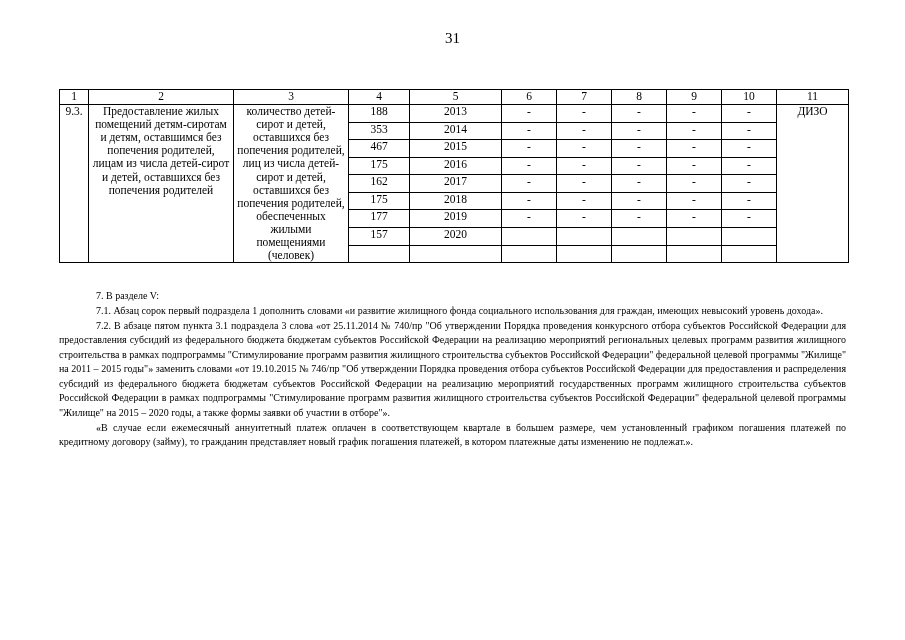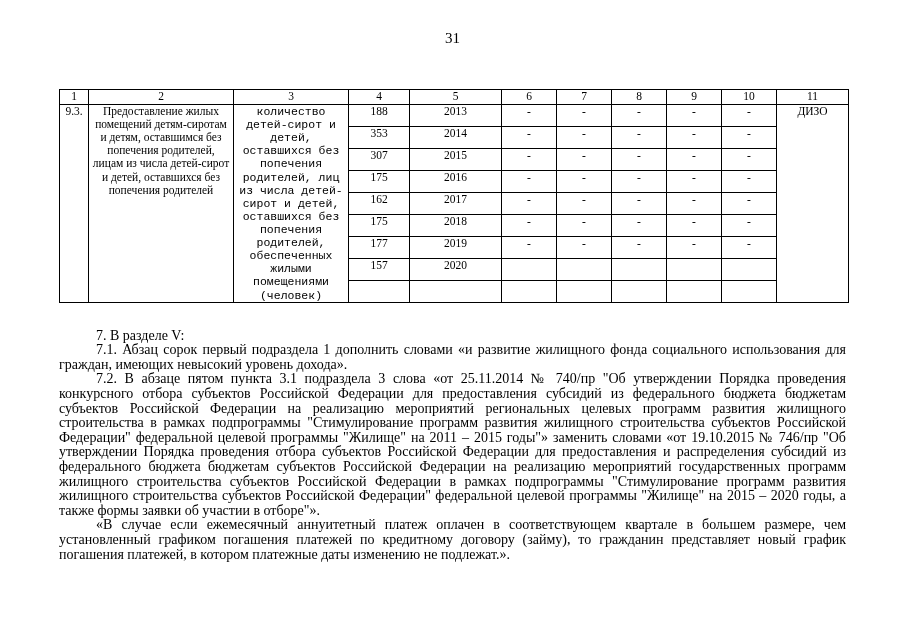--- a/index.html
+++ b/index.html
@@ -35,25 +35,25 @@
     padding: 0 2px;
     vertical-align: top;
     text-align: center;
     font-weight: normal;
     overflow: hidden;
   }
   table.doc-table thead th { height: 14px; }
   table.doc-table tbody td { height: 14px; }
   td.c-num  { text-align: left; padding-left: 3px; margin-top: 13px; }
   td.c-name { text-align: left; padding: 0 3px; margin-top: 12px; }
-  td.c-ind  { text-align: center; padding: 0 3px; font-family: Liberation Mono, monospace; }
+  td.c-ind  { text-align: center; padding: 0 3px; }
   td.c-resp { text-align: center; }
   .doc-body {
     margin-top: 26px;
-    font-size: 14px;
+    font-size: 10px;
     line-height: 14.6px;
     text-align: justify;
   }
   .doc-body p {
     margin: 0;
     text-indent: 37px;
   }
 </style>
 </head>
 <body>
@@ -108,21 +108,21 @@
       <tr>
         <td>353</td>
         <td>2014</td>
         <td>-</td>
         <td>-</td>
         <td>-</td>
         <td>-</td>
         <td>-</td>
       </tr>
       <tr>
-        <td>307</td>
+        <td>467</td>
         <td>2015</td>
         <td>-</td>
         <td>-</td>
         <td>-</td>
         <td>-</td>
         <td>-</td>
       </tr>
       <tr>
         <td>175</td>
         <td>2016</td>

